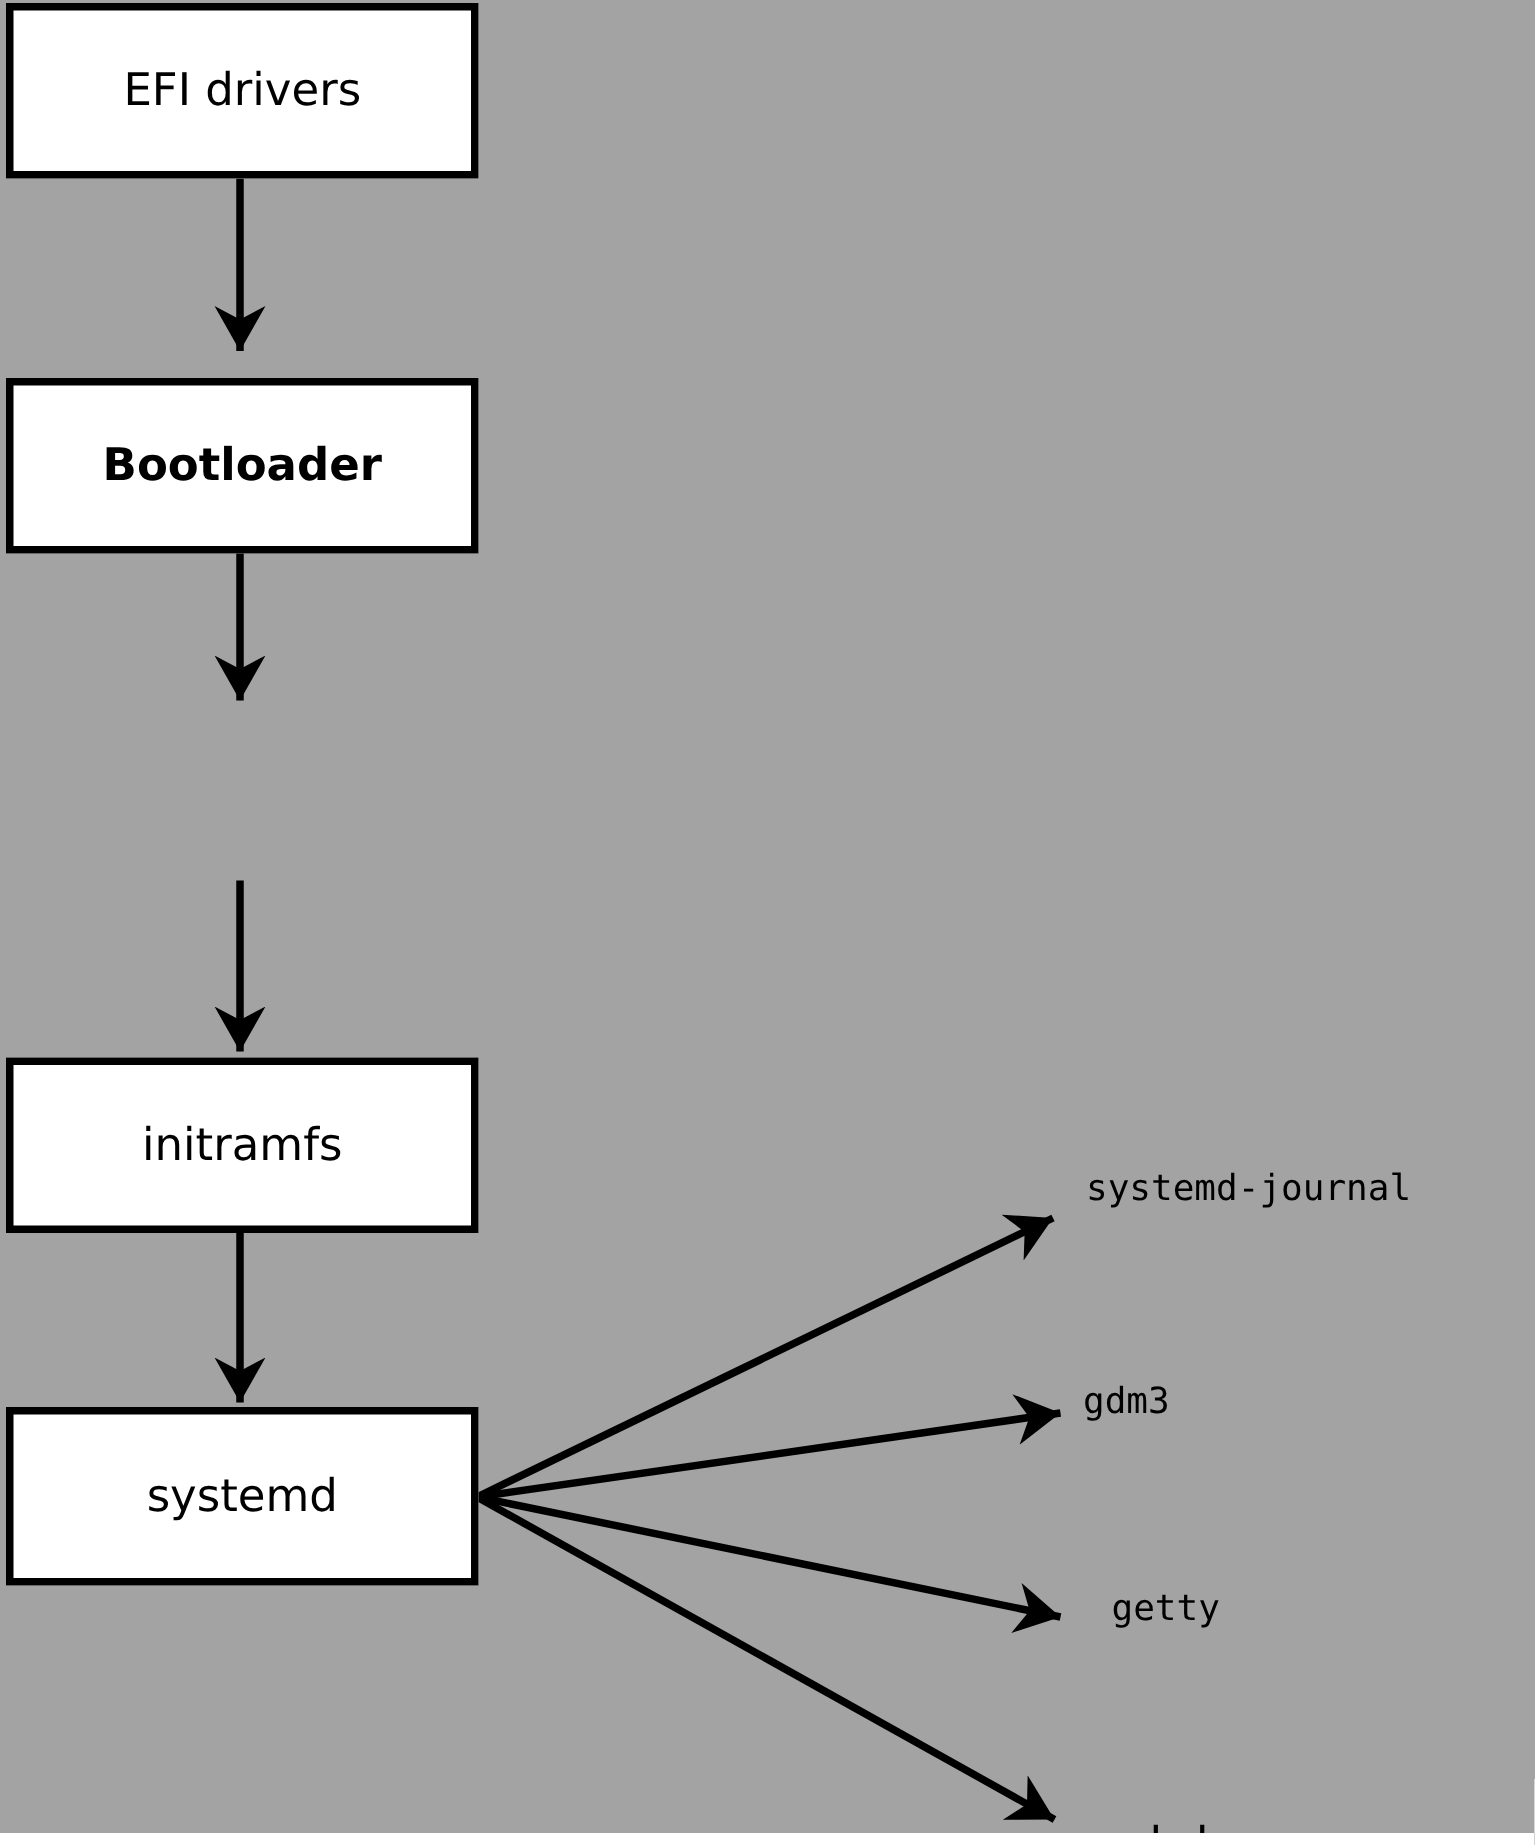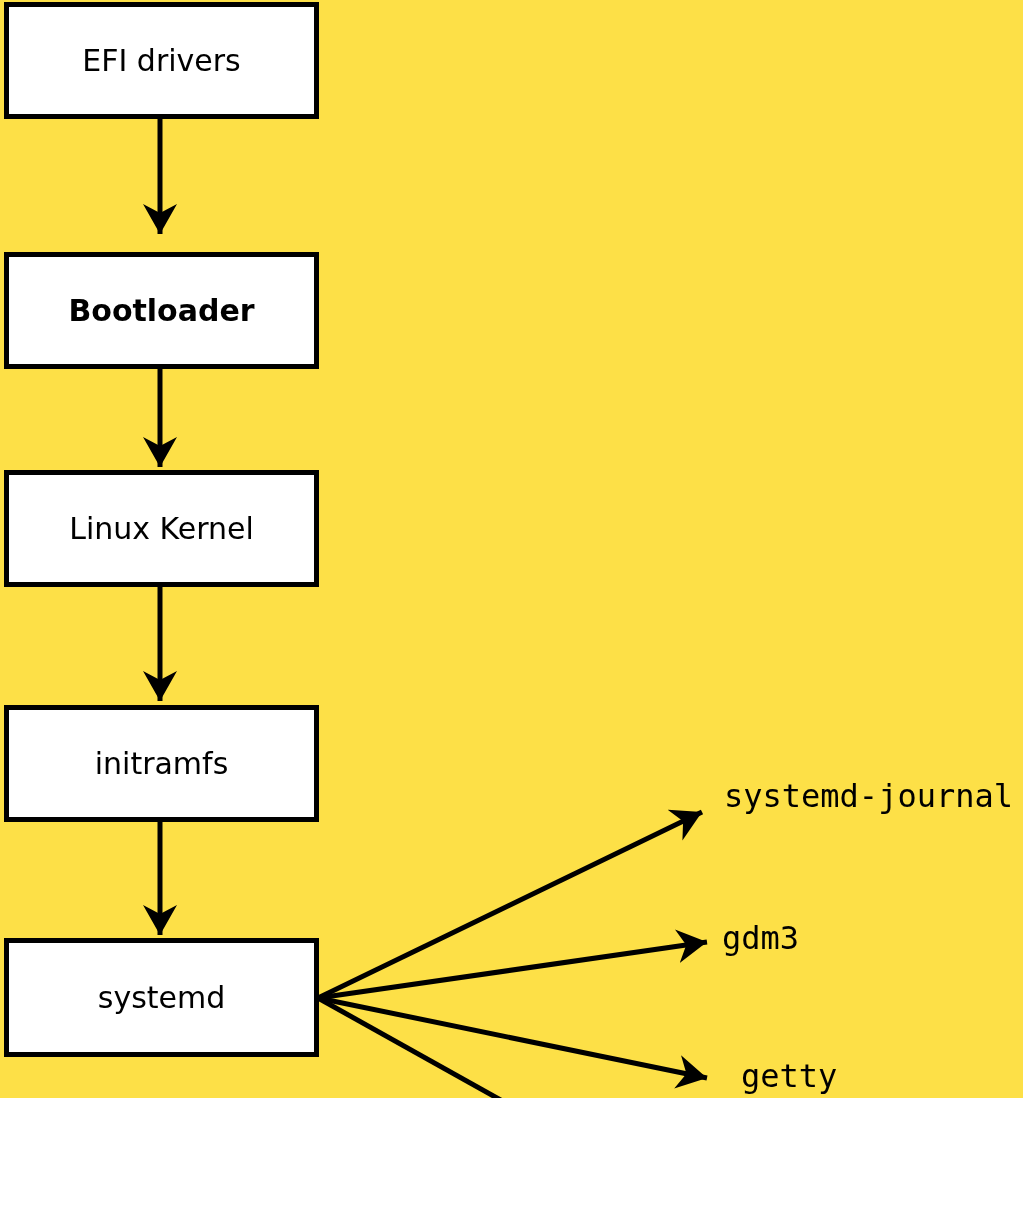--- a/index.html
+++ b/index.html
@@ -1,19 +1,19 @@
 <!DOCTYPE html>
 <html><head>
 <meta charset="utf-8">
 <style>
   html,body{margin:0;padding:0;background:#ffffff;}
   .canvas{
     position:relative;
-    width:1023px;height:1098px;
-    background:#fde047;
+    width:1023px;height:1222px;
+    background:#a3a3a3;
     overflow:hidden;
     font-family:"DejaVu Sans",sans-serif;
     color:#000000;
   }
   svg.arrows{position:absolute;left:0;top:0;width:1023px;height:1230px;}
   .node{
     position:absolute;
     left:4px;width:315px;height:117px;
     border:5px solid #000000;
     box-sizing:border-box;
@@ -27,21 +27,21 @@
   .node-3{top:470px;}
   .node-4{top:705px;}
   .node-5{top:938px;height:119px;justify-content:center;}
   .note{
     position:absolute;
     left:559px;top:163px;
     font-size:30px;line-height:1;white-space:nowrap;
   }
   .proc{
     position:absolute;
-    font-size:32px;line-height:1;white-space:nowrap;
+    font-size:24px;line-height:1;white-space:nowrap;
   }
   .mono{font-family:"DejaVu Sans Mono",monospace;}
   .proc-journal{left:724px;top:780px;}
   .proc-gdm3{left:722px;top:922px;}
   .proc-getty{left:721px;top:1060px;margin-left:20px;}
   .proc-sshd{left:734px;top:1195px;font-size:31px;margin-top:20px;}
 </style>
 </head>
 <body>
 
@@ -64,23 +64,20 @@
     <line x1="318" y1="998" x2="707" y2="1078" stroke="#000000" stroke-width="5" marker-end="url(#arrowhead)"></line>
     <line x1="318" y1="998" x2="703" y2="1213" stroke="#000000" stroke-width="5" marker-end="url(#arrowhead)"></line>
   </svg>
 
   <div class="node node-1">
     <span>EFI drivers</span>
   </div>
   <div class="node node-2">
     <span>Bootloader</span>
   </div>
-  <div class="node node-3">
-    <span>Linux Kernel</span>
-  </div>
   <div class="node node-4">
     <span>initramfs</span>
   </div>
   <div class="node node-5">
     <span>systemd</span>
   </div>
 
 
   <span class="proc mono proc-journal">systemd-journal</span>
   <span class="proc mono proc-gdm3">gdm3</span>

